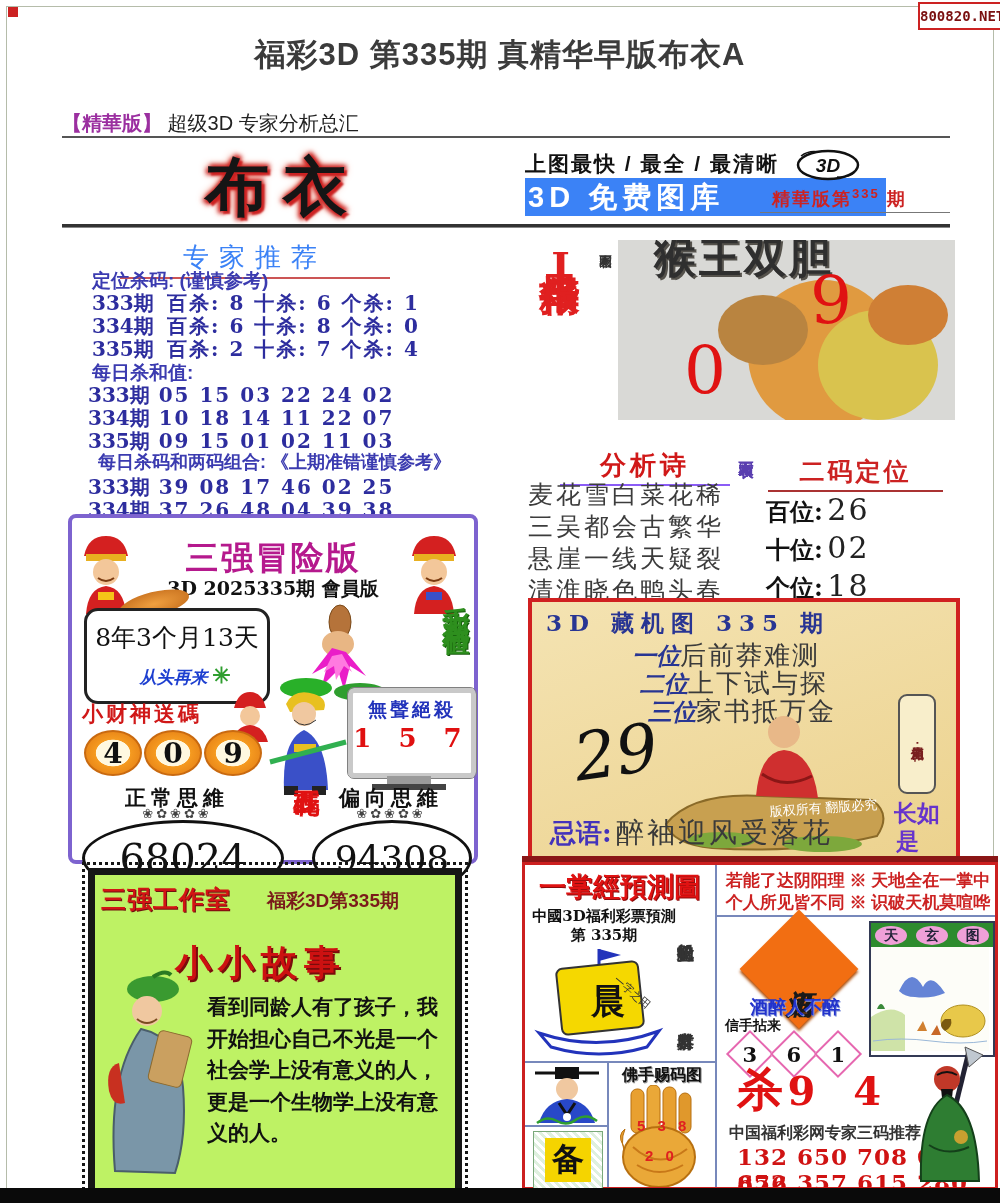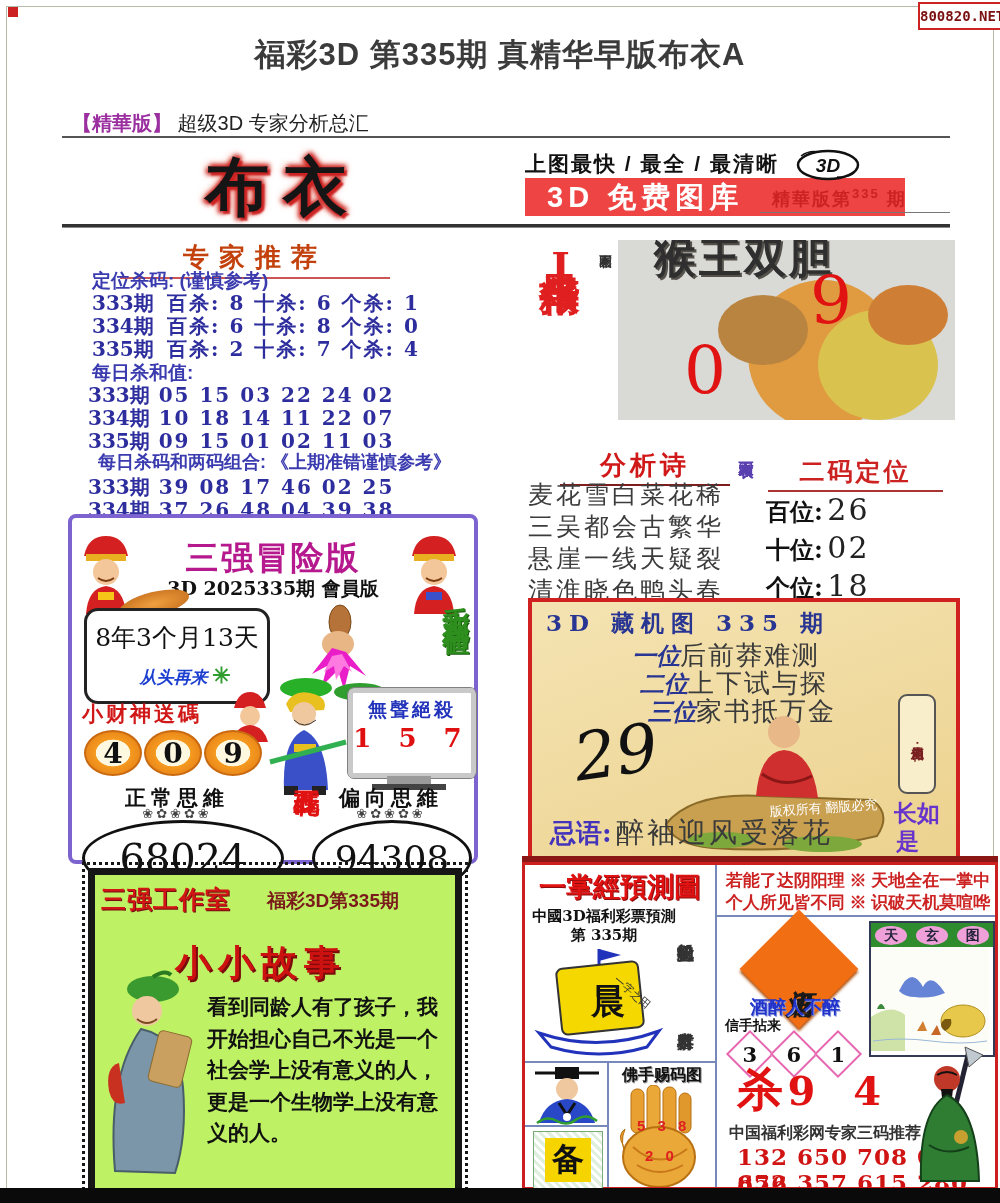--- a/index.html
+++ b/index.html
@@ -6,35 +6,35 @@
   #page{position:relative;width:1000px;height:1203px;background:#fff;overflow:hidden;
         font-family:"Liberation Sans",sans-serif;color:#222;}
   .abs{position:absolute;}
   .vert{writing-mode:vertical-rl;text-orientation:upright;}
   #frame{left:6px;top:6px;width:986px;height:1182px;border:1px solid #b5bcaa;}
   
   #badge{left:918px;top:2px;width:80px;height:24px;border:2px solid #cc2222;background:#fff;
          color:#7a1010;font:bold 14px "DejaVu Sans Mono",monospace;text-align:center;line-height:24px;z-index:9;}
   #corner-dot{left:8px;top:7px;width:10px;height:10px;background:#cc2222;}
   #page-title{left:0;right:0;top:34px;font-size:31px;font-weight:bold;color:#3b3b3b;text-align:center;letter-spacing:1px;}
-  #subtitle{left:72px;top:110px;font-size:20px;color:#222;}
+  #subtitle{left:62px;top:110px;font-size:20px;color:#222;}
   #subtitle .tag{color:#9b2fa0;font-weight:bold;}
   #sub-underline{left:62px;top:136px;width:888px;height:2px;background:#555;}
   #banner-bottom{left:62px;top:224px;width:888px;height:3px;background:#333;border-bottom:1px solid #888;}
   #brand{left:205px;top:144px;font-size:64px;font-weight:bold;color:#151515;letter-spacing:14px;
          font-family:Liberation Serif, serif;
          text-shadow:3px 3px 2px #cc2222,-2px 2px 4px #cc2222,2px -2px 4px #cc2222,0 0 8px #dd4422;}
   #tagline{left:525px;top:150px;font-size:21px;font-weight:bold;color:#111;letter-spacing:2px;}
-  #redbox{left:525px;top:178px;width:358px;height:38px;background:#ef4444;color:#fff;
-          font-size:29px;font-weight:bold;line-height:38px;padding-left:22px;letter-spacing:5px;}
+  #redbox{left:525px;top:178px;width:358px;height:38px;background:#3b82f6;color:#fff;
+          font-size:29px;font-weight:bold;line-height:38px;padding-left:3px;letter-spacing:5px;}
   #edition{left:772px;top:186px;color:#cc2222;font-size:18px;font-weight:bold;letter-spacing:2px;}
   #edition sup{font-size:13px;}
   #edition-line{left:760px;top:212px;width:190px;height:1px;background:#777;}
   
-  #exp-title{left:120px;top:240px;width:270px;text-align:center;color:#c2410c;font-size:26px;font-weight:bold;
+  #exp-title{left:120px;top:240px;width:270px;text-align:center;color:#3b82f6;font-size:26px;font-weight:normal;
              letter-spacing:10px;border-bottom:2px solid #cc5555;padding-bottom:2px;font-family:"DejaVu Serif",serif;}
   .lbl-blue{color:#3b3bb0;font-size:19px;font-weight:bold;}
   .row-issue{color:#2d2d9e;font-size:20px;font-weight:bold;font-family:"DejaVu Serif",serif;}
   .row-val{color:#2d2d9e;font-size:20px;font-weight:bold;font-family:"DejaVu Serif",serif;letter-spacing:2px;}
   
   #sq{left:68px;top:514px;width:402px;height:342px;border:4px solid #7d63cf;border-radius:8px;background:#fff;}
   #sq-title{left:66px;top:18px;width:270px;text-align:center;color:#b5198d;font-size:33px;font-weight:bold;letter-spacing:2px;}
   #sq-sub{left:66px;top:58px;width:270px;text-align:center;color:#111;font-size:19px;font-weight:bold;font-family:"DejaVu Serif",serif;}
   #sq-box{left:12px;top:90px;width:180px;height:90px;border:3px solid #222;border-radius:14px;background:#fff;}
   #sq-box-l1{left:0;top:10px;width:100%;text-align:center;font-size:25px;color:#111;font-family:"DejaVu Serif",serif;}
@@ -61,21 +61,21 @@
   #mr-title{left:533px;top:243px;height:220px;color:#e02020;font-size:40px;font-weight:bold;font-family:"DejaVu Serif",serif;}
   #mr-side{left:596px;top:245px;height:180px;color:#333;font-size:13px;}
   #mr-img{left:618px;top:240px;width:337px;height:180px;background:#d9d9d6;overflow:hidden;}
   #mr-pic-title{left:36px;top:-10px;font-size:42px;font-weight:bold;color:#2f2f2f;letter-spacing:3px;
                 font-family:"DejaVu Serif",serif;text-shadow:2px 2px 0 #55524c;}
   .mr-blob{border-radius:50%;}
   #mr-d0{left:66px;top:92px;font-size:66px;color:#e01212;font-family:"DejaVu Serif",serif;}
   #mr-d9{left:192px;top:22px;font-size:66px;color:#e01212;font-family:"DejaVu Serif",serif;}
   
   #poem-title{left:560px;top:448px;width:170px;text-align:center;color:#d01818;font-size:26px;font-weight:bold;
-              letter-spacing:4px;border-bottom:2px solid #7f1d1d;padding-bottom:1px;font-family:"DejaVu Serif",serif;}
+              letter-spacing:4px;border-bottom:2px solid #8b5cf6;padding-bottom:1px;font-family:"DejaVu Serif",serif;}
   .poem-line{left:528px;font-size:25px;color:#3c3c3c;letter-spacing:3px;font-family:"DejaVu Serif",serif;}
   #poem-vert{left:736px;top:450px;height:160px;color:#5a3fb0;font-size:15px;font-weight:bold;}
   #tc-title{left:768px;top:455px;width:175px;text-align:center;color:#cc2222;font-size:25px;font-weight:bold;
             letter-spacing:3px;border-bottom:2px solid #a33;padding-bottom:2px;font-family:"DejaVu Serif",serif;}
   .tc-label{color:#111;font-size:24px;font-weight:bold;font-family:"DejaVu Serif",serif;}
   .tc-value{color:#222;font-size:30px;font-family:"DejaVu Serif",serif;letter-spacing:2px;}
   
   #cj{left:528px;top:598px;width:424px;height:258px;border:4px solid #d02020;
       background:linear-gradient(160deg,#f4e3b2,#ecd28e);}
   #cj-header{left:14px;top:6px;color:#283593;font-size:23px;font-weight:bold;letter-spacing:7px;font-family:"DejaVu Serif",serif;}

